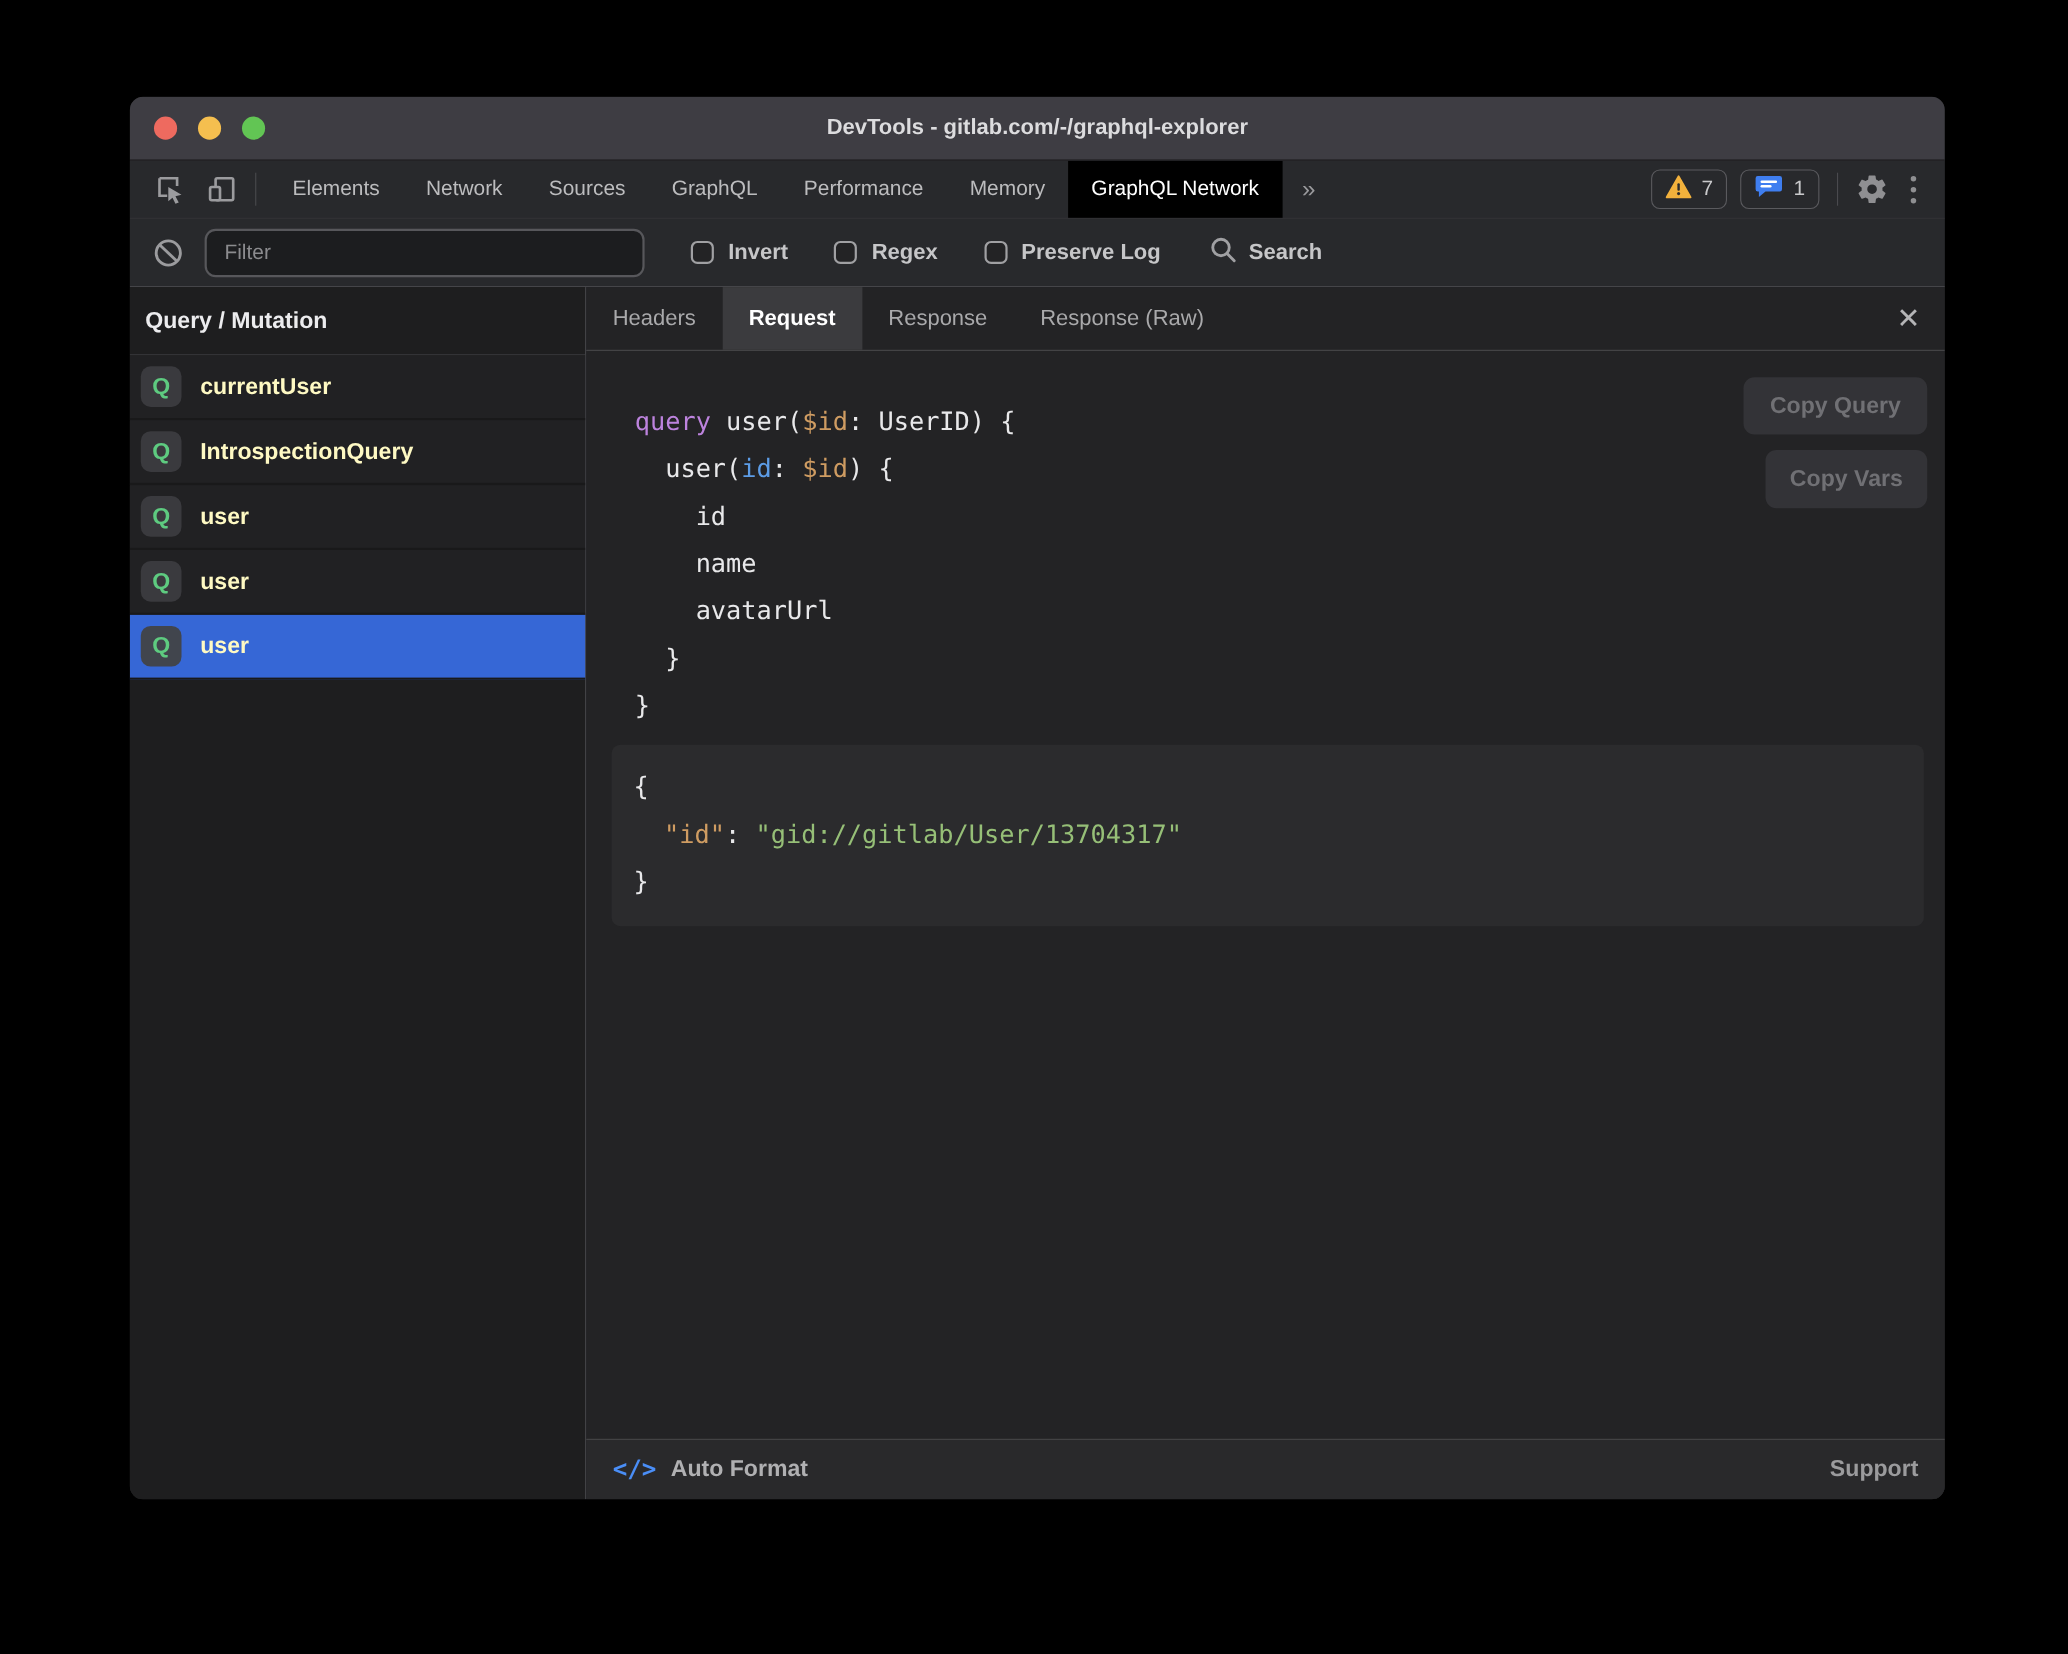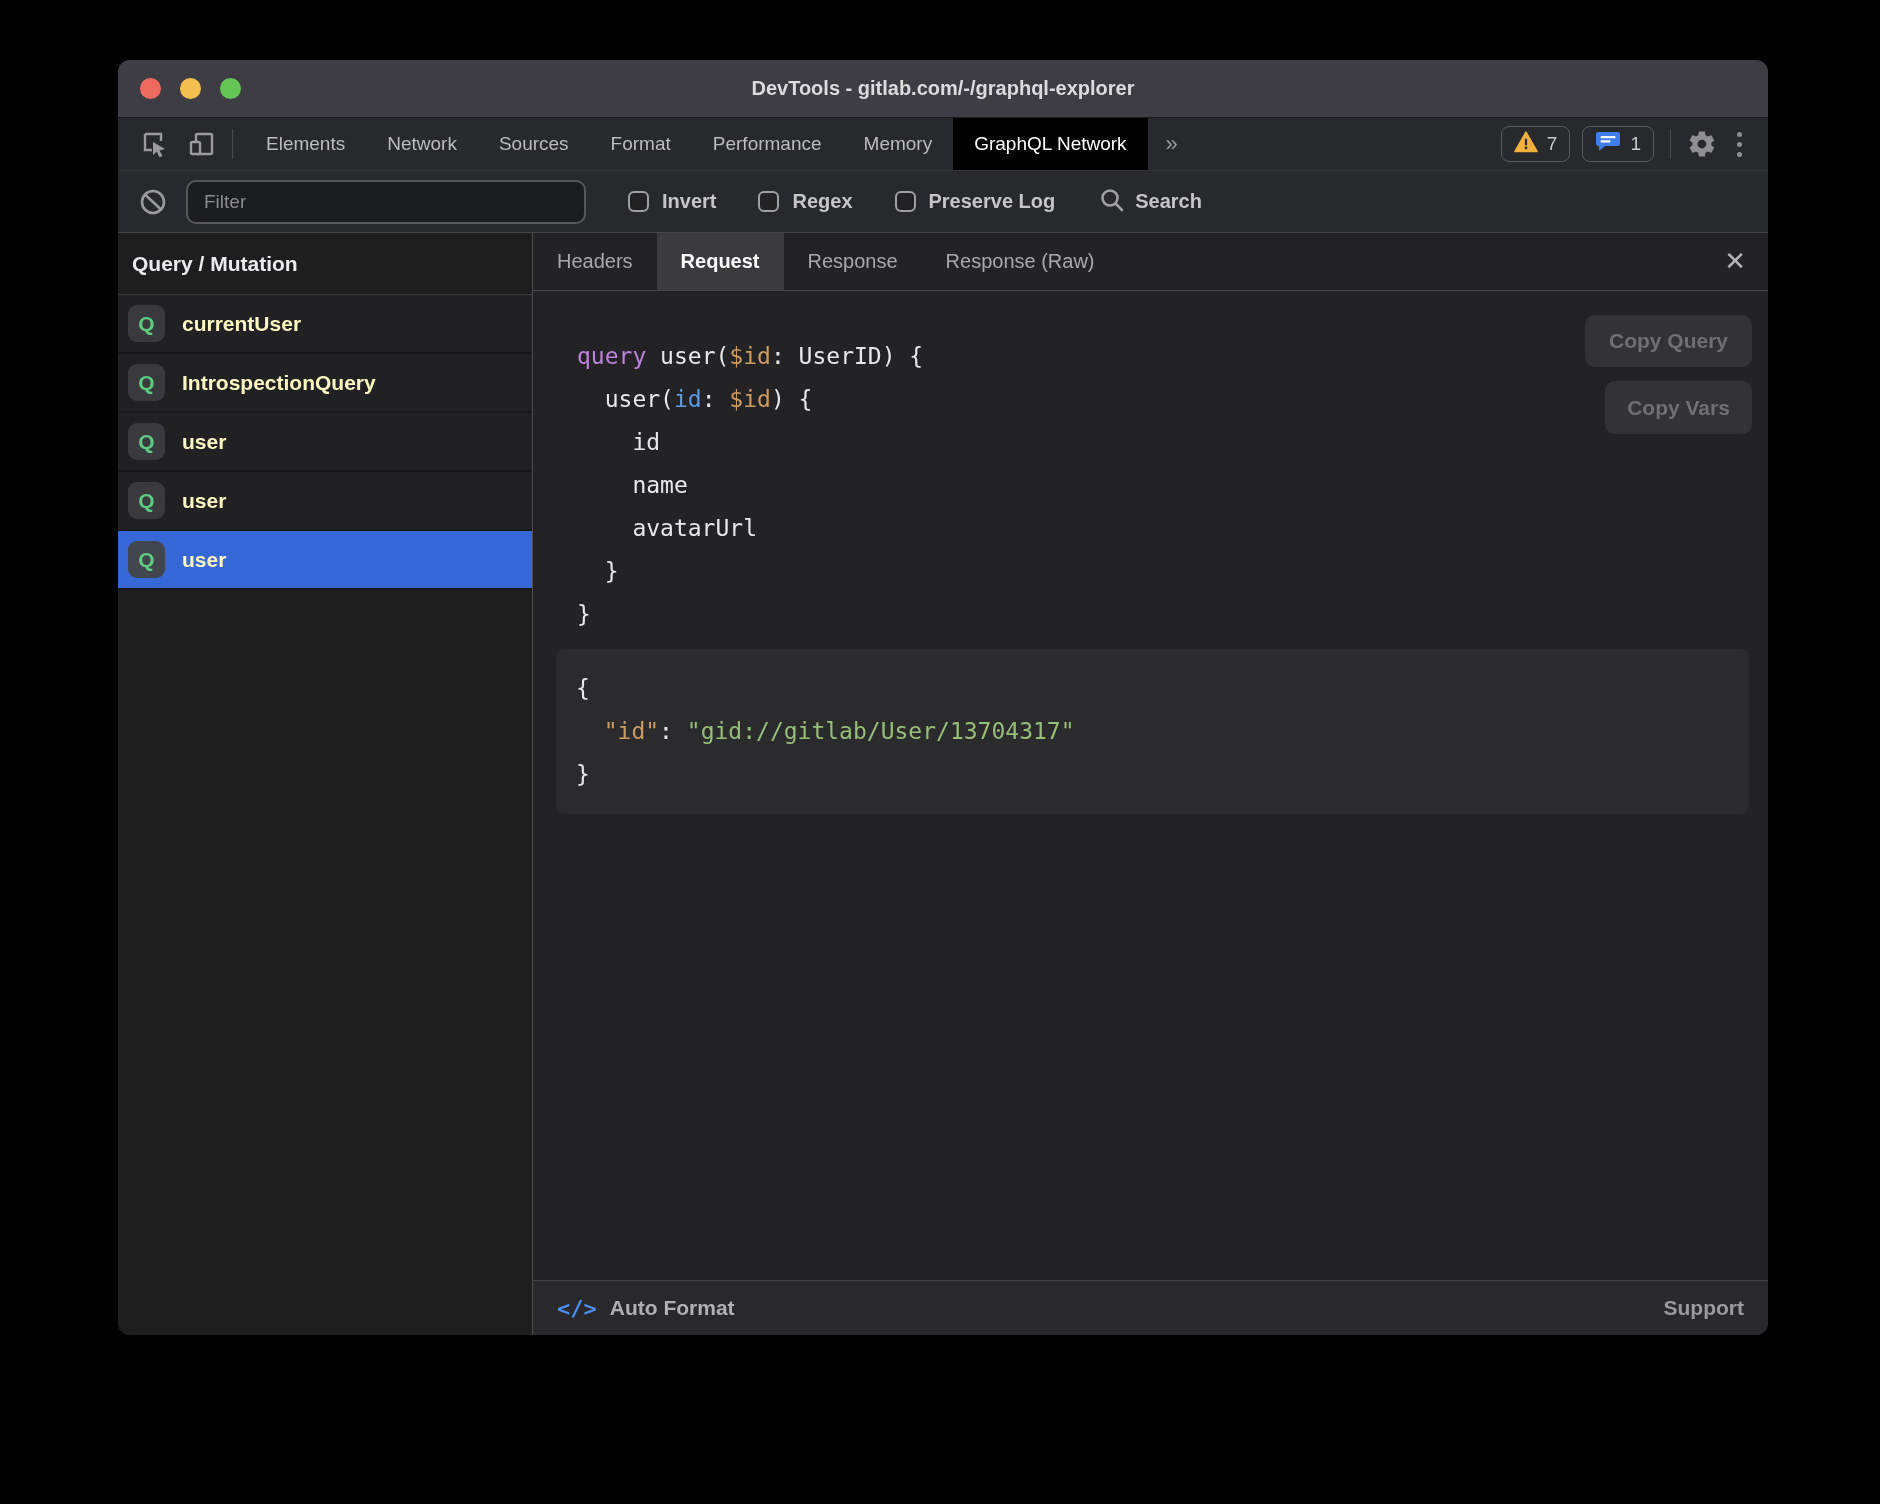--- a/index.html
+++ b/index.html
@@ -1,19 +1,19 @@
 <!DOCTYPE html>
 <html><head>
 <meta charset="utf-8">
 <style>
   * { margin:0; padding:0; box-sizing:border-box; }
   html,body { width:1880px; height:1504px; background:#000; font-family:"Liberation Sans", sans-serif; overflow:hidden; }
 
   .window {
-    position:absolute; left:118px; top:60px; width:1650px; height:1275px;
+    position:absolute; left:118px; top:88px; width:1650px; height:1275px;
     background:#232325; border-radius:12px; overflow:hidden;
     display:flex; flex-direction:column;
     box-shadow:0 24px 70px rgba(0,0,0,.7);
   }
 
   
   .titlebar { height:58px; background:#3e3d43; border-bottom:1px solid #19191b;
     display:flex; align-items:center; justify-content:center; position:relative; flex:0 0 auto; }
   .traffic { position:absolute; left:22px; top:0; height:100%; display:flex; align-items:center; gap:19px; }
   .light { width:21px; height:21px; border-radius:50%; }
@@ -120,21 +120,21 @@
         <rect x="9" y="4" width="16" height="20" rx="1.5" stroke="#9b9b9e" stroke-width="2.4" fill="none"></rect>
         <rect x="4" y="12" width="9" height="12" rx="1.5" stroke="#9b9b9e" stroke-width="2.4" fill="#28292c"></rect>
       </svg>
     </div>
     <div class="vsep"></div>
 
     <div class="tabs">
         <div class="tab">Elements</div>
         <div class="tab">Network</div>
         <div class="tab">Sources</div>
-        <div class="tab">Format</div>
+        <div class="tab">GraphQL</div>
         <div class="tab">Performance</div>
         <div class="tab">Memory</div>
         <div class="tab active">GraphQL Network</div>
       </div>
     <div class="overflow-chevron">»</div>
 
     <div class="toolbar-right">
       <div class="badge-box">
         <span>
           <svg width="24" height="22" viewBox="0 0 24 22">

